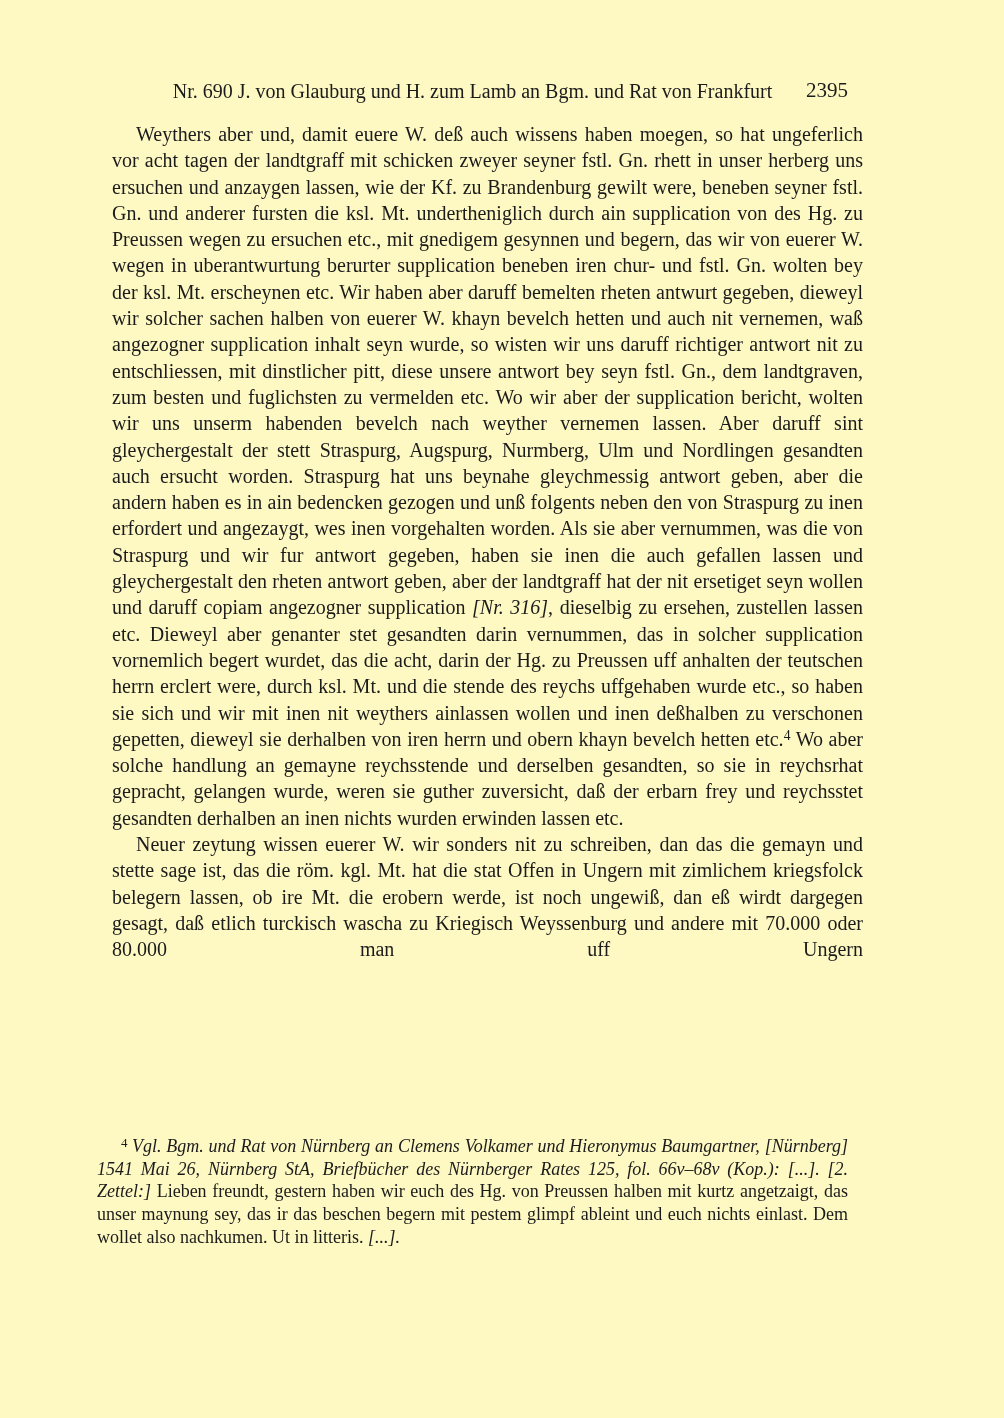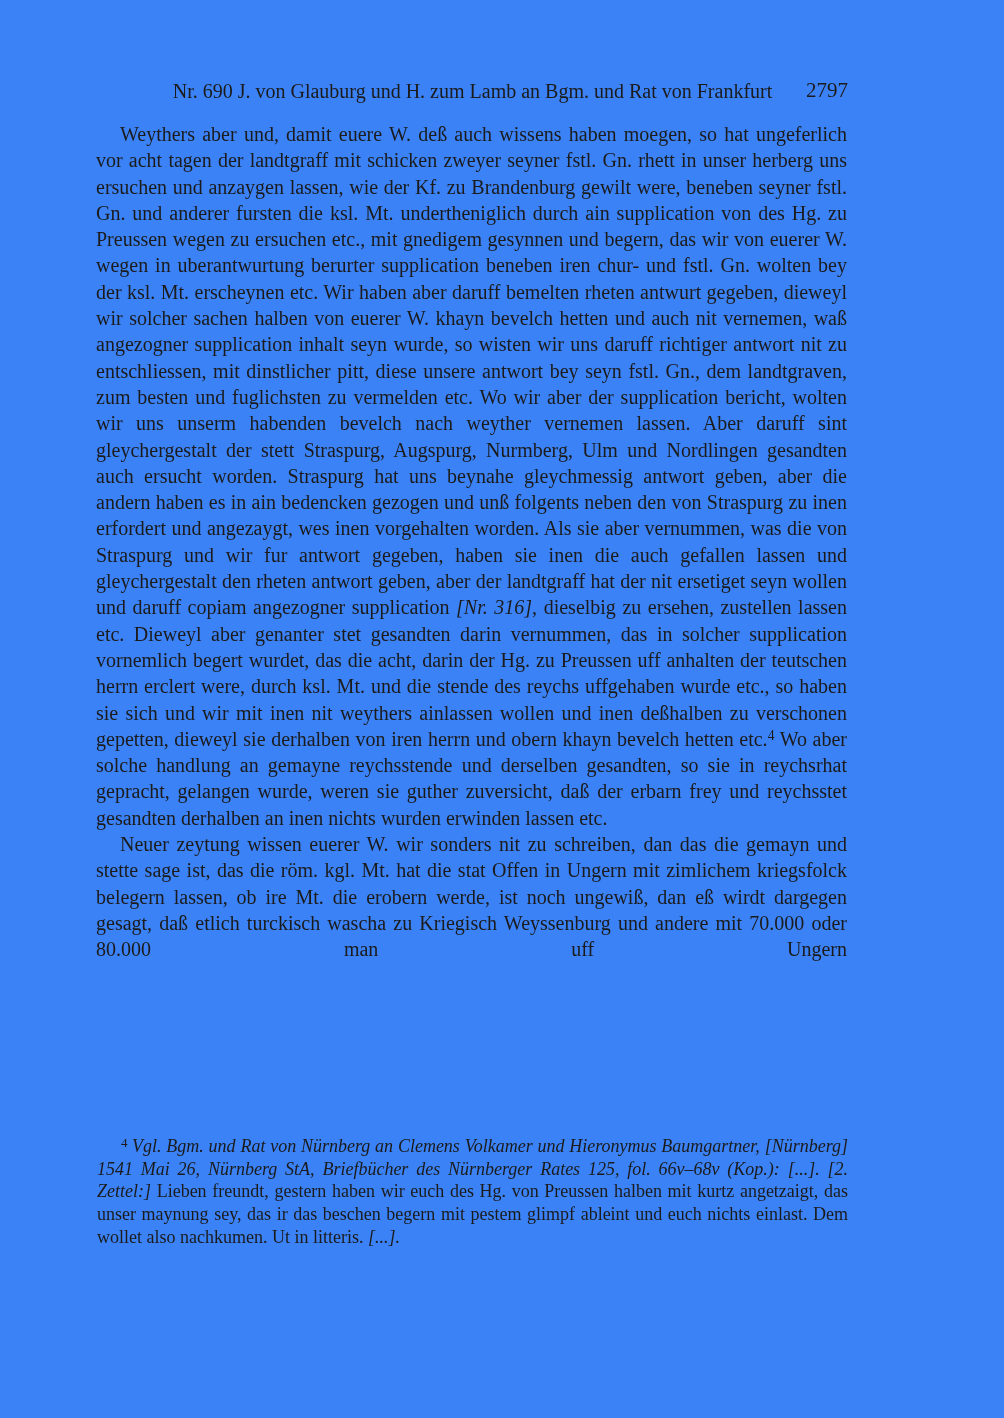--- a/index.html
+++ b/index.html
@@ -5,21 +5,21 @@
   html, body {
     margin: 0;
     padding: 0;
     background: #e8e8e8;
   }
   .page {
     position: relative;
     width: 1004px;
     height: 1418px;
     margin: 0 auto;
-    background: #3b82f6;
+    background: #fef9c3;
     color: #1b1b1b;
     font-family: "Liberation Serif", "DejaVu Serif", serif;
     overflow: hidden;
   }
   .running-header {
     position: absolute;
     top: 79px;
     left: 97px;
     width: 751px;
     font-size: 20px;
@@ -29,21 +29,21 @@
   }
   .page-number {
     position: absolute;
     right: 0;
     top: -1px;
     font-size: 21px;
   }
   .text-block {
     position: absolute;
     top: 121px;
-    left: 96px;
+    left: 112px;
     width: 751px;
     font-size: 20px;
     line-height: 26.3px;
     text-align: justify;
   }
   .body-para {
     margin: 0;
     text-indent: 24px;
   }
   .body-para.continued {
@@ -82,21 +82,21 @@
     margin-right: 0.35em;
   }
 </style>
 </head>
 <body>
 
 <div class="page">
 
   <header class="running-header">
     <span class="head-text">Nr. 690 J. von Glauburg und H. zum Lamb an Bgm. und Rat von Frankfurt</span>
-    <span class="page-number">2797</span>
+    <span class="page-number">2395</span>
   </header>
 
   <main class="text-block">
     <p class="body-para"><span>Weythers aber und, damit euere W. deß auch wissens haben moegen, so hat ungeferlich vor acht tagen der landtgraff mit schicken zweyer seyner fstl. Gn. rhett in unser herberg uns ersuchen und anzaygen lassen, wie der Kf. zu Brandenburg gewilt were, beneben seyner fstl. Gn. und anderer fursten die ksl. Mt. undertheniglich durch ain supplication von des Hg. zu Preussen wegen zu ersuchen etc., mit gnedigem gesynnen und begern, das wir von euerer W. wegen in uberantwurtung berurter supplication beneben iren chur- und fstl. Gn. wolten bey der ksl. Mt. erscheynen etc. Wir haben aber daruff bemelten rheten antwurt gegeben, dieweyl wir solcher sachen halben von euerer W. khayn bevelch hetten und auch nit vernemen, waß angezogner supplication inhalt seyn wurde, so wisten wir uns daruff richtiger antwort nit zu entschliessen, mit dinstlicher pitt, diese unsere antwort bey seyn fstl. Gn., dem landtgraven, zum besten und fuglichsten zu vermelden etc. Wo wir aber der supplication bericht, wolten wir uns unserm habenden bevelch nach weyther vernemen lassen. Aber daruff sint gleychergestalt der stett Straspurg, Augspurg, Nurmberg, Ulm und Nordlingen gesandten auch ersucht worden. Straspurg hat uns beynahe gleychmessig antwort geben, aber die andern haben es in ain bedencken gezogen und unß folgents neben den von Straspurg zu inen erfordert und angezaygt, wes inen vorgehalten worden. Als sie aber vernummen, was die von Straspurg und wir fur antwort gegeben, haben sie inen die auch gefallen lassen und gleychergestalt den rheten antwort geben, aber der landtgraff hat der nit ersetiget seyn wollen und daruff copiam angezogner supplication </span><span class="italic">[Nr. 316]</span><span>, dieselbig zu ersehen, zustellen lassen etc. Dieweyl aber genanter stet gesandten darin vernummen, das in solcher supplication vornemlich begert wurdet, das die acht, darin der Hg. zu Preussen uff anhalten der teutschen herrn erclert were, durch ksl. Mt. und die stende des reychs uffgehaben wurde etc., so haben sie sich und wir mit inen nit weythers ainlassen wollen und inen deßhalben zu verschonen gepetten, dieweyl sie derhalben von iren herrn und obern khayn bevelch hetten etc.</span><sup class="fn-ref">4</sup><span> Wo aber solche handlung an gemayne reychsstende und derselben gesandten, so sie in reychsrhat gepracht, gelangen wurde, weren sie guther zuversicht, daß der erbarn frey und reychsstet gesandten derhalben an inen nichts wurden erwinden lassen etc.</span></p>
 
     <p class="body-para continued"><span>Neuer zeytung wissen euerer W. wir sonders nit zu schreiben, dan das die gemayn und stette sage ist, das die röm. kgl. Mt. hat die stat Offen in Ungern mit zimlichem kriegsfolck belegern lassen, ob ire Mt. die erobern werde, ist noch ungewiß, dan eß wirdt dargegen gesagt, daß etlich turckisch wascha zu Kriegisch Weyssenburg und andere mit 70.000 oder 80.000 man uff Ungern</span></p>
   </main>
 
   <footer class="footnote-block">
     <p class="footnote"><sup class="fn-marker">4</sup><span class="italic">Vgl. Bgm. und Rat von Nürnberg an Clemens Volkamer und Hieronymus Baumgartner, [Nürnberg] 1541 Mai 26, Nürnberg StA, Briefbücher des Nürnberger Rates 125, fol. 66v–68v (Kop.): [...]. [2. Zettel:] </span><span>Lieben freundt, gestern haben wir euch des Hg. von Preussen halben mit kurtz angetzaigt, das unser maynung sey, das ir das beschen begern mit pestem glimpf ableint und euch nichts einlast. Dem wollet also nachkumen. Ut in litteris. </span><span class="italic">[...].</span></p>

